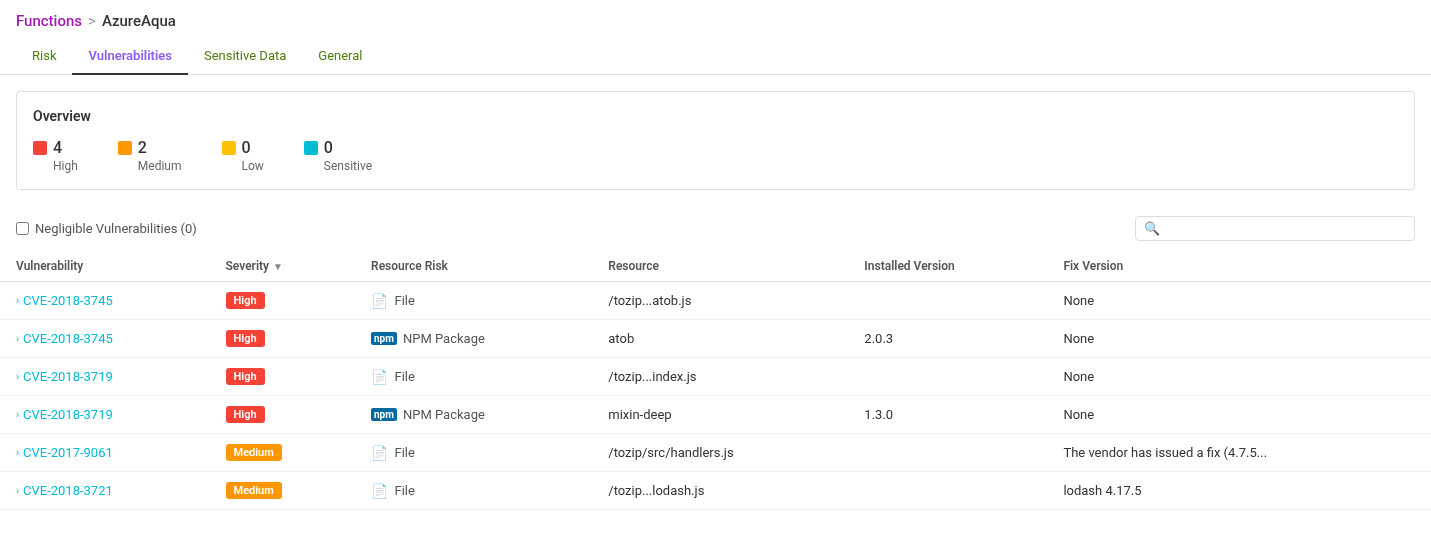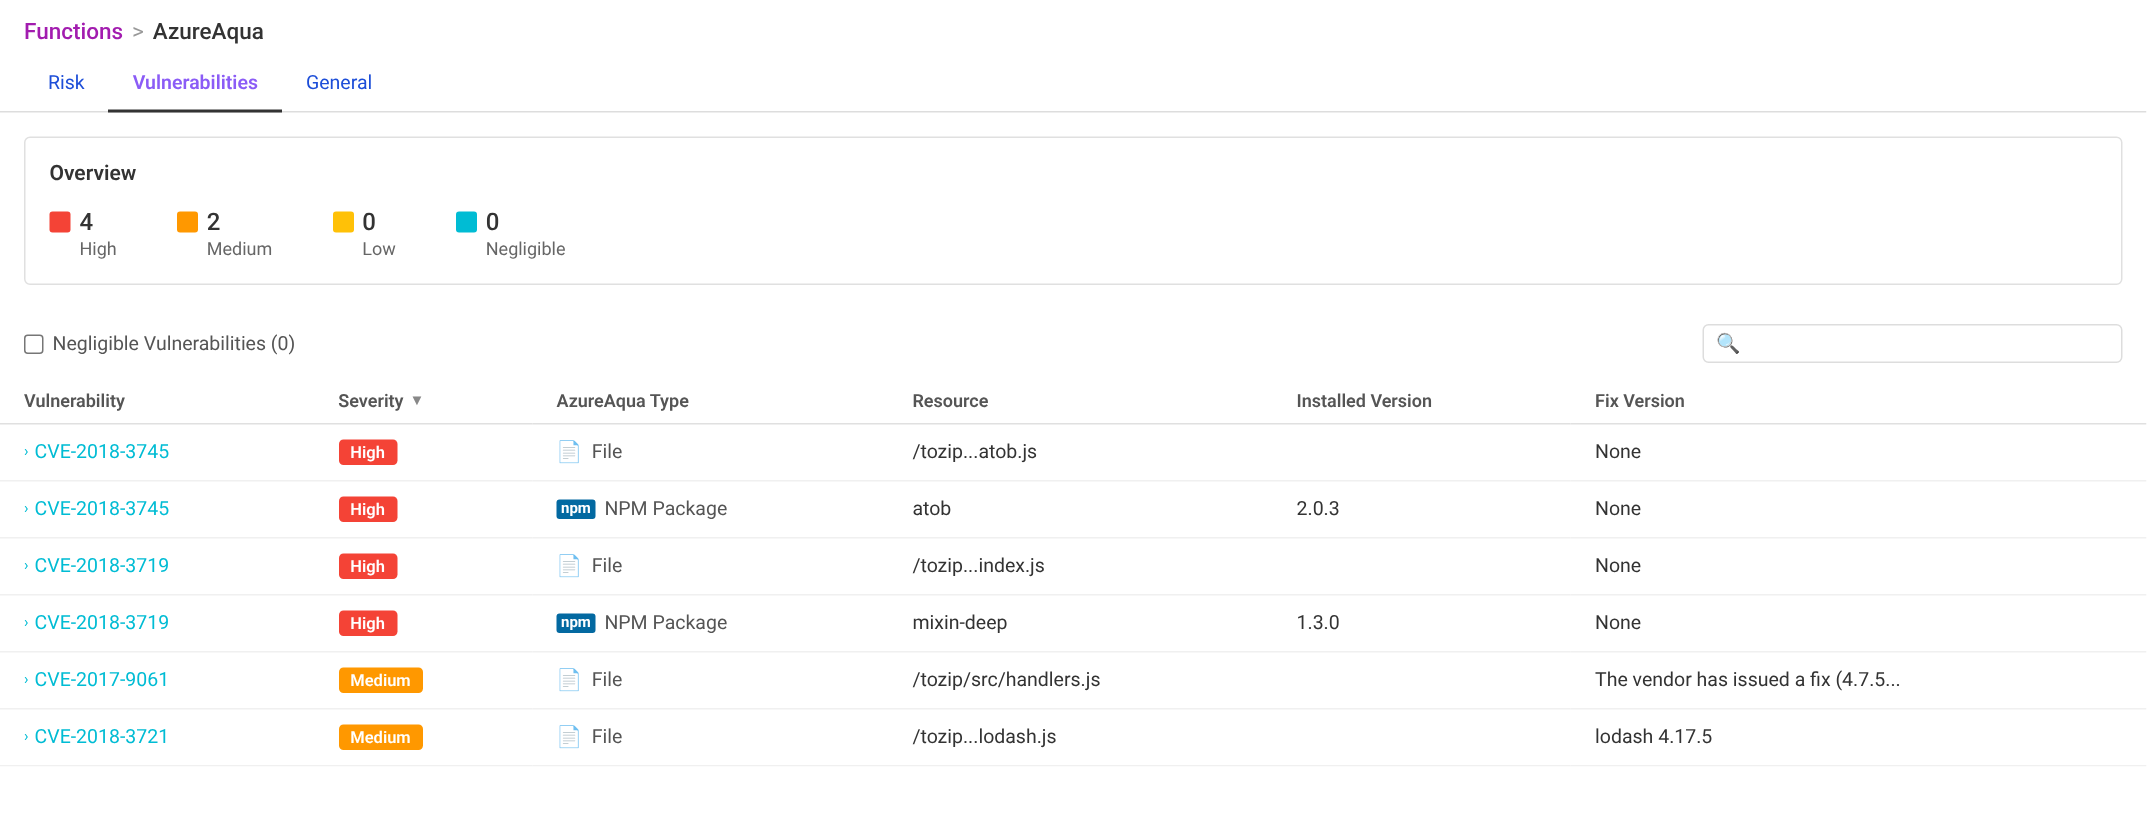--- a/index.html
+++ b/index.html
@@ -27,21 +27,21 @@
 
     .tabs {
       display: flex;
       border-bottom: 1px solid #ddd;
       padding: 0 16px;
     }
     .tab {
       padding: 10px 16px;
       cursor: pointer;
       font-size: 13px;
-      color: #1d4ed8;
+      color: #4d7c0f;
       border-bottom: 2px solid transparent;
       margin-bottom: -1px;
     }
     .tab.active {
       color: #8b5cf6;
       border-bottom: 2px solid #333;
       font-weight: 600;
     }
 
     .overview-section {
@@ -204,20 +204,21 @@
 
 <div class="breadcrumb">
   <span class="breadcrumb-link">Functions</span>
   <span class="breadcrumb-sep">&gt;</span>
   <span class="breadcrumb-current">AzureAqua</span>
 </div>
 
 <div class="tabs">
   <div class="tab">Risk</div>
   <div class="tab active">Vulnerabilities</div>
+  <div class="tab">Sensitive Data</div>
   <div class="tab">General</div>
 </div>
 
 <div class="overview-section">
   <div class="overview-title">Overview</div>
   <div class="severity-counts">
 
     <div class="severity-item">
       <div class="severity-row">
         <div class="severity-dot dot-high"></div>
@@ -240,21 +241,21 @@
         <span class="severity-count">0</span>
       </div>
       <span class="severity-label">Low</span>
     </div>
 
     <div class="severity-item">
       <div class="severity-row">
         <div class="severity-dot dot-negligible"></div>
         <span class="severity-count">0</span>
       </div>
-      <span class="severity-label">Negligible</span>
+      <span class="severity-label">Sensitive</span>
     </div>
 
   </div>
 </div>
 
 <div class="filter-bar">
   <label class="checkbox-label">
     <input type="checkbox" style="">
     <span>Negligible Vulnerabilities (0)</span>
   </label>
@@ -267,21 +268,21 @@
 <table class="vuln-table">
   <thead>
     <tr>
       <th>Vulnerability</th>
       <th style="cursor:pointer;">
         <div class="th-severity">
           <span>Severity</span>
           <span class="sort-icon">▼</span>
         </div>
       </th>
-      <th>AzureAqua Type</th>
+      <th>Resource Risk</th>
       <th>Resource</th>
       <th>Installed Version</th>
       <th>Fix Version</th>
     </tr>
   </thead>
   <tbody id="table-body">
   <tr>
         <td>
           <span class="cve-link"><span class="chevron">›</span>CVE-2018-3745</span>
         </td>

